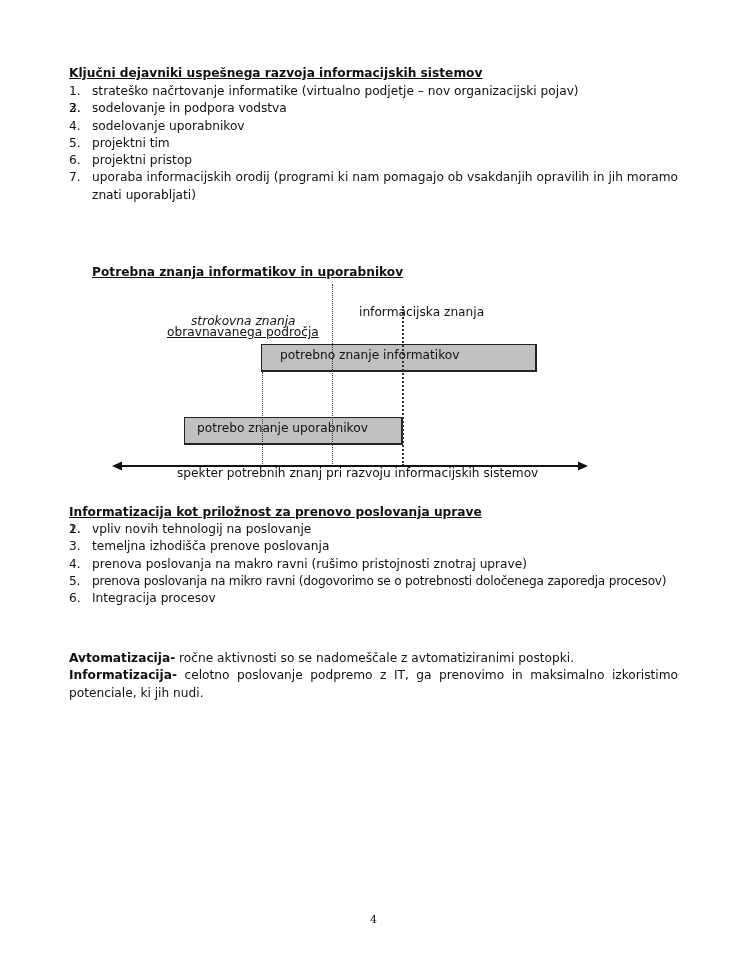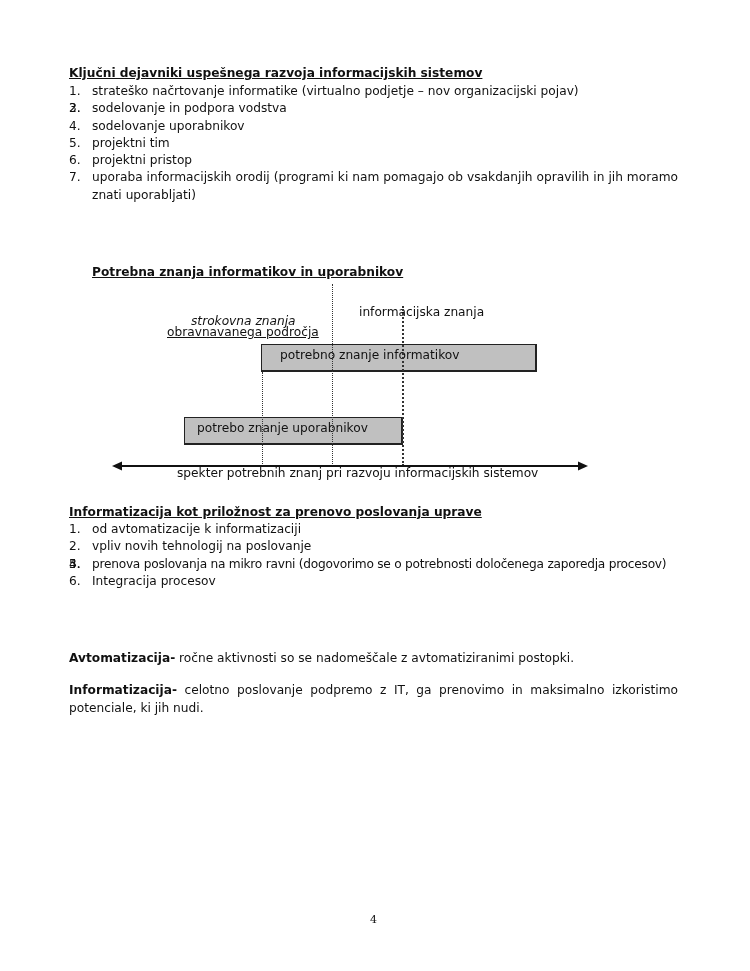--- a/index.html
+++ b/index.html
@@ -52,28 +52,28 @@
   <svg class="abs" style="left:112px; top:459px;" width="476" height="14">
     <line x1="8" y1="7" x2="468" y2="7" stroke="#111" stroke-width="2"></line>
     <polygon points="0,7 10,2.5 10,11.5" fill="#111"></polygon>
     <polygon points="476,7 466,2.5 466,11.5" fill="#111"></polygon>
   </svg>
   <div class="abs" style="left:177px; top:466px; white-space:nowrap;">spekter potrebnih znanj pri razvoju informacijskih sistemov</div>
 </div>
 
 <div class="abs heading" style="left:69px; top:505px;">Informatizacija kot priložnost za prenovo poslovanja uprave</div>
 <ol class="list" style="top:521px;">
-  <li><span class="num">1.</span><span>od avtomatizacije k informatizaciji</span></li>
+  <li><span class="num">1.</span></li>
   <li><span class="num">2.</span><span>vpliv novih tehnologij na poslovanje</span></li>
-  <li><span class="num">3.</span></li>
-  <li><span class="num">4.</span></li>
+  <li><span class="num">3.</span><span>temeljna izhodišča prenove poslovanja</span></li>
+  <li><span class="num">4.</span><span>prenova poslovanja na makro ravni (rušimo pristojnosti znotraj uprave)</span></li>
   <li style="white-space:nowrap; letter-spacing:-0.25px;"><span class="num">5.</span><span>prenova poslovanja na mikro ravni (dogovorimo se o potrebnosti določenega zaporedja procesov)</span></li>
   <li><span class="num">6.</span><span>Integracija procesov</span></li>
 </ol>
 
 <div class="para" style="top:650px;">
   <b>Avtomatizacija-</b><span> ročne aktivnosti so se nadomeščale z avtomatiziranimi postopki.</span>
 </div>
-<div class="para justify" style="top:682px;">
+<div class="para justify" style="top:667px;">
   <b>Informatizacija-</b><span> celotno poslovanje podpremo z IT, ga prenovimo in maksimalno izkoristimo potenciale, ki jih nudi.</span>
 </div>
 
 <div class="abs" style="left:370px; top:913px; font-family:'DejaVu Serif', serif; font-size:11px;">4</div>
 
 </body></html>

